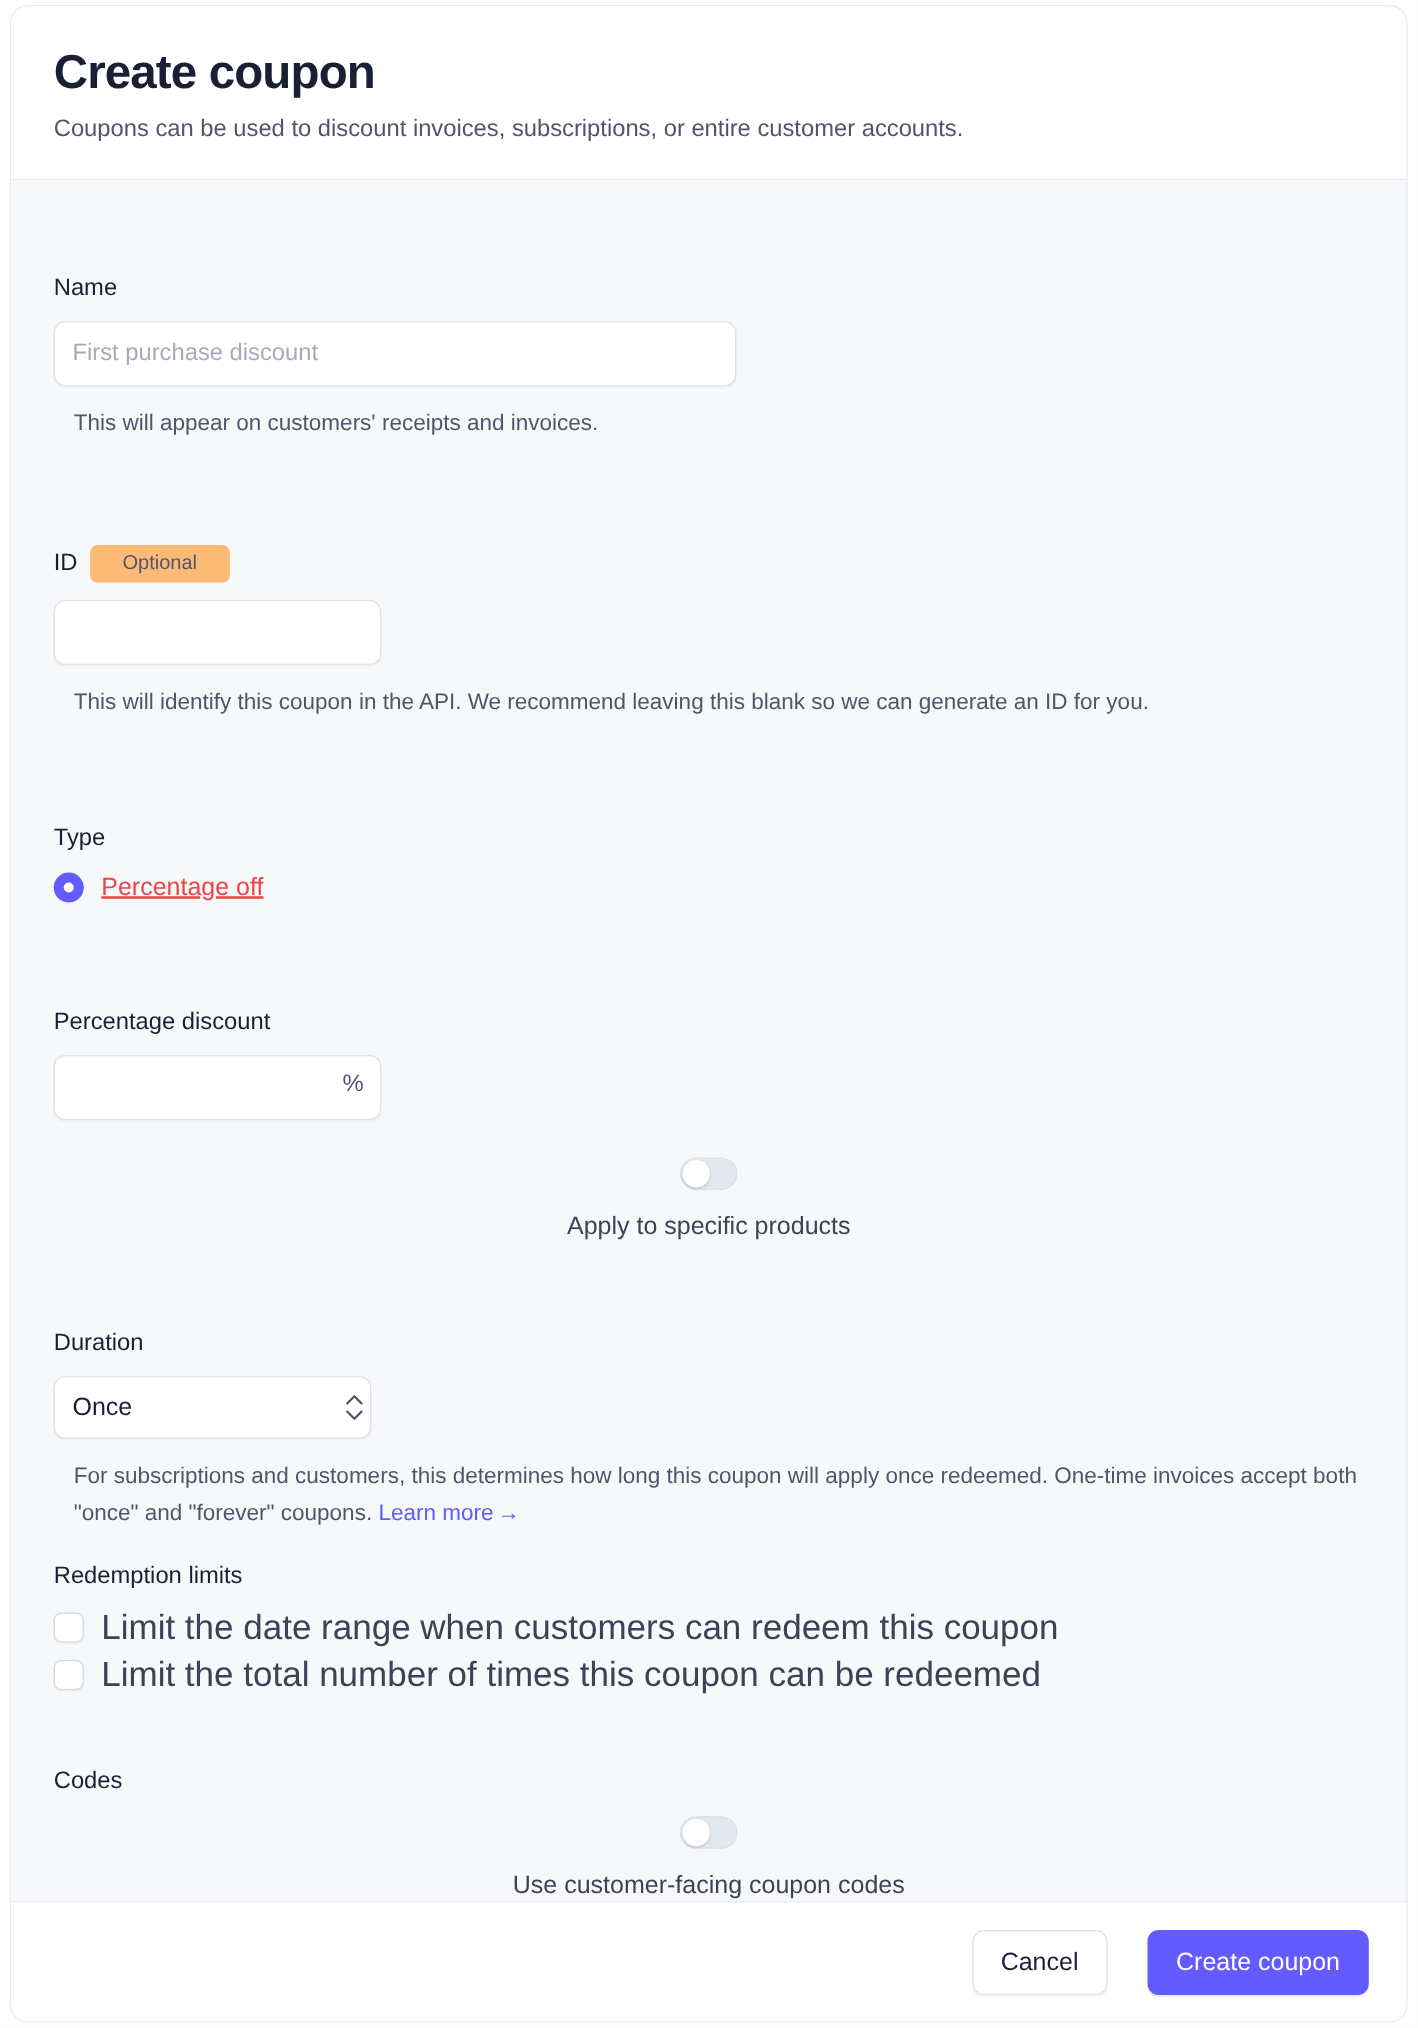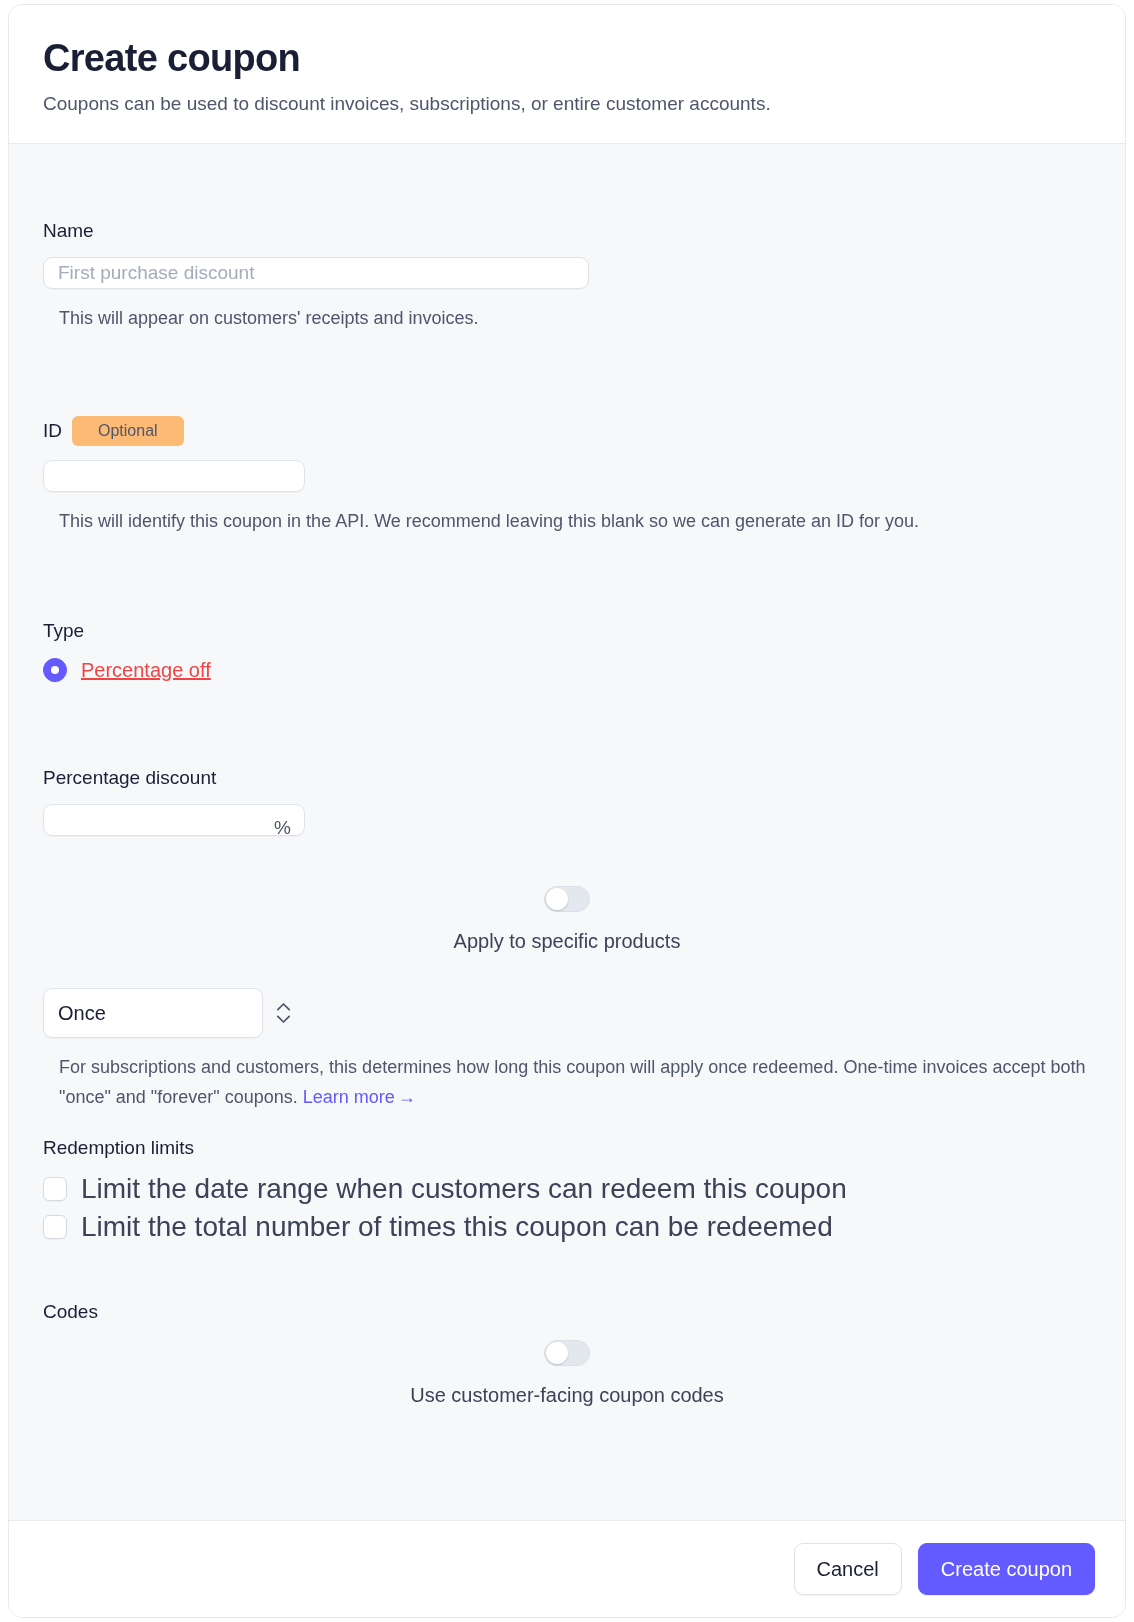--- a/index.html
+++ b/index.html
@@ -75,21 +75,21 @@
     line-height: 20px;
     color: #4f566b;
     background: #fdba74;
     border-radius: 6px;
     padding: 5px 26px;
     font-weight: normal;
   }
 
   .text-input {
     display: block;
-    height: 32px;
+    height: 52px;
     background: #ffffff;
     border: 1px solid #dfe3e8;
     border-radius: 9px;
     font-size: 19px;
     color: #1a1f36;
     padding: 0 14px;
     font-family: "Liberation Sans", sans-serif;
     box-shadow: 0 1px 1px rgba(16,24,40,0.03);
     outline: none;
   }
@@ -200,21 +200,21 @@
     color: #3c4257;
   }
 
   
   .select-wrap {
     position: relative;
     width: 262px;
     height: 50px;
   }
   .select-box {
-    width: 220px;
+    width: 254px;
     height: 50px;
     background: #ffffff;
     border: 1px solid #dfe3e8;
     border-radius: 9px;
     font-size: 20px;
     color: #1a1f36;
     display: flex;
     align-items: center;
     padding: 0 14px;
     box-shadow: 0 1px 1px rgba(16,24,40,0.03);
@@ -267,21 +267,21 @@
 
   
   .card-footer {
     flex: 0 0 auto;
     background: #ffffff;
     border-top: 1px solid #e8eaee;
     padding: 22px 30px;
     display: flex;
     justify-content: flex-end;
     align-items: center;
-    gap: 16px;
+    gap: 32px;
   }
   .btn {
     font-family: "Liberation Sans", sans-serif;
     font-size: 20px;
     line-height: 24px;
     border-radius: 9px;
     padding: 13px 22px;
     cursor: pointer;
     border: 1px solid transparent;
   }
@@ -359,20 +359,23 @@
       <div class="toggle-row">
         <span class="toggle">
           <span class="knob"></span>
         </span>
         <span class="toggle-label">Apply to specific products</span>
       </div>
 
       <div class="gap-md"></div>
 
       <div class="section">
+        <div class="field-label">
+          <span>Duration</span>
+        </div>
         <div class="select-wrap">
           <div class="select-box">
             <span>Once</span>
           </div>
           <span class="select-chevrons">
             <svg width="15" height="9" viewBox="0 0 15 9" fill="none" xmlns="http://www.w3.org/2000/svg">
               <path d="M1.8 7.2L7.5 1.5L13.2 7.2" stroke="#4f566b" stroke-width="1.7" stroke-linecap="round" stroke-linejoin="round"></path>
             </svg>
             <svg width="15" height="9" viewBox="0 0 15 9" fill="none" xmlns="http://www.w3.org/2000/svg">
               <path d="M1.8 1.8L7.5 7.5L13.2 1.8" stroke="#4f566b" stroke-width="1.7" stroke-linecap="round" stroke-linejoin="round"></path>

